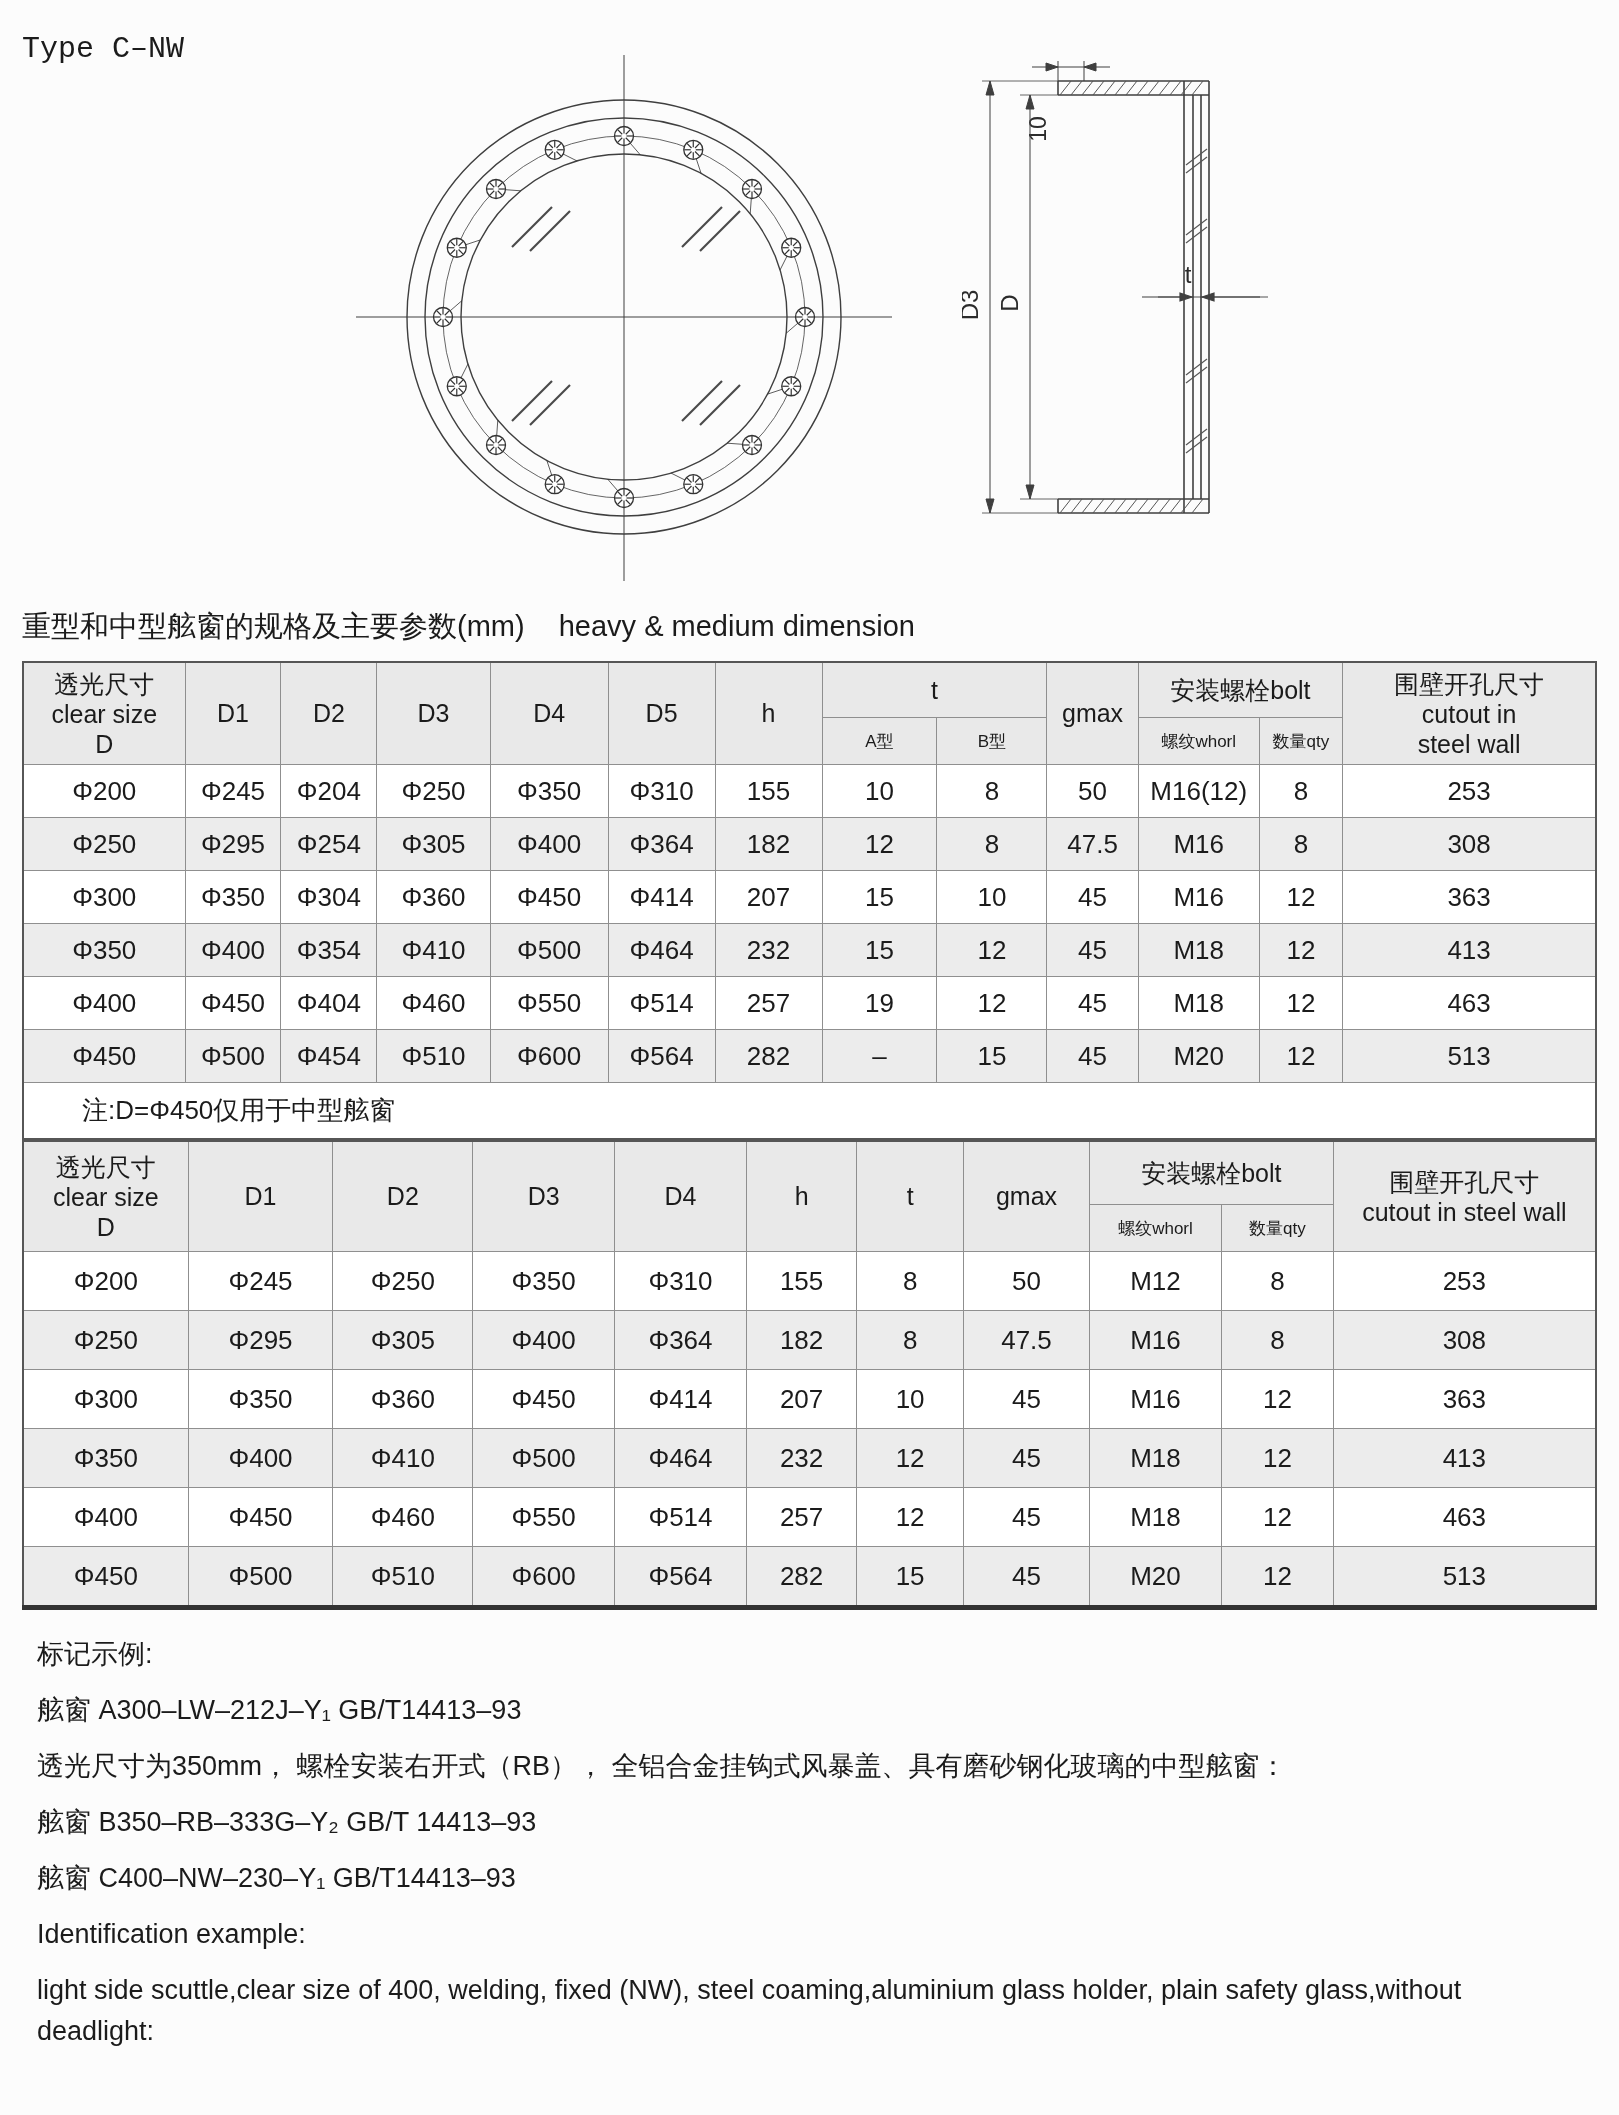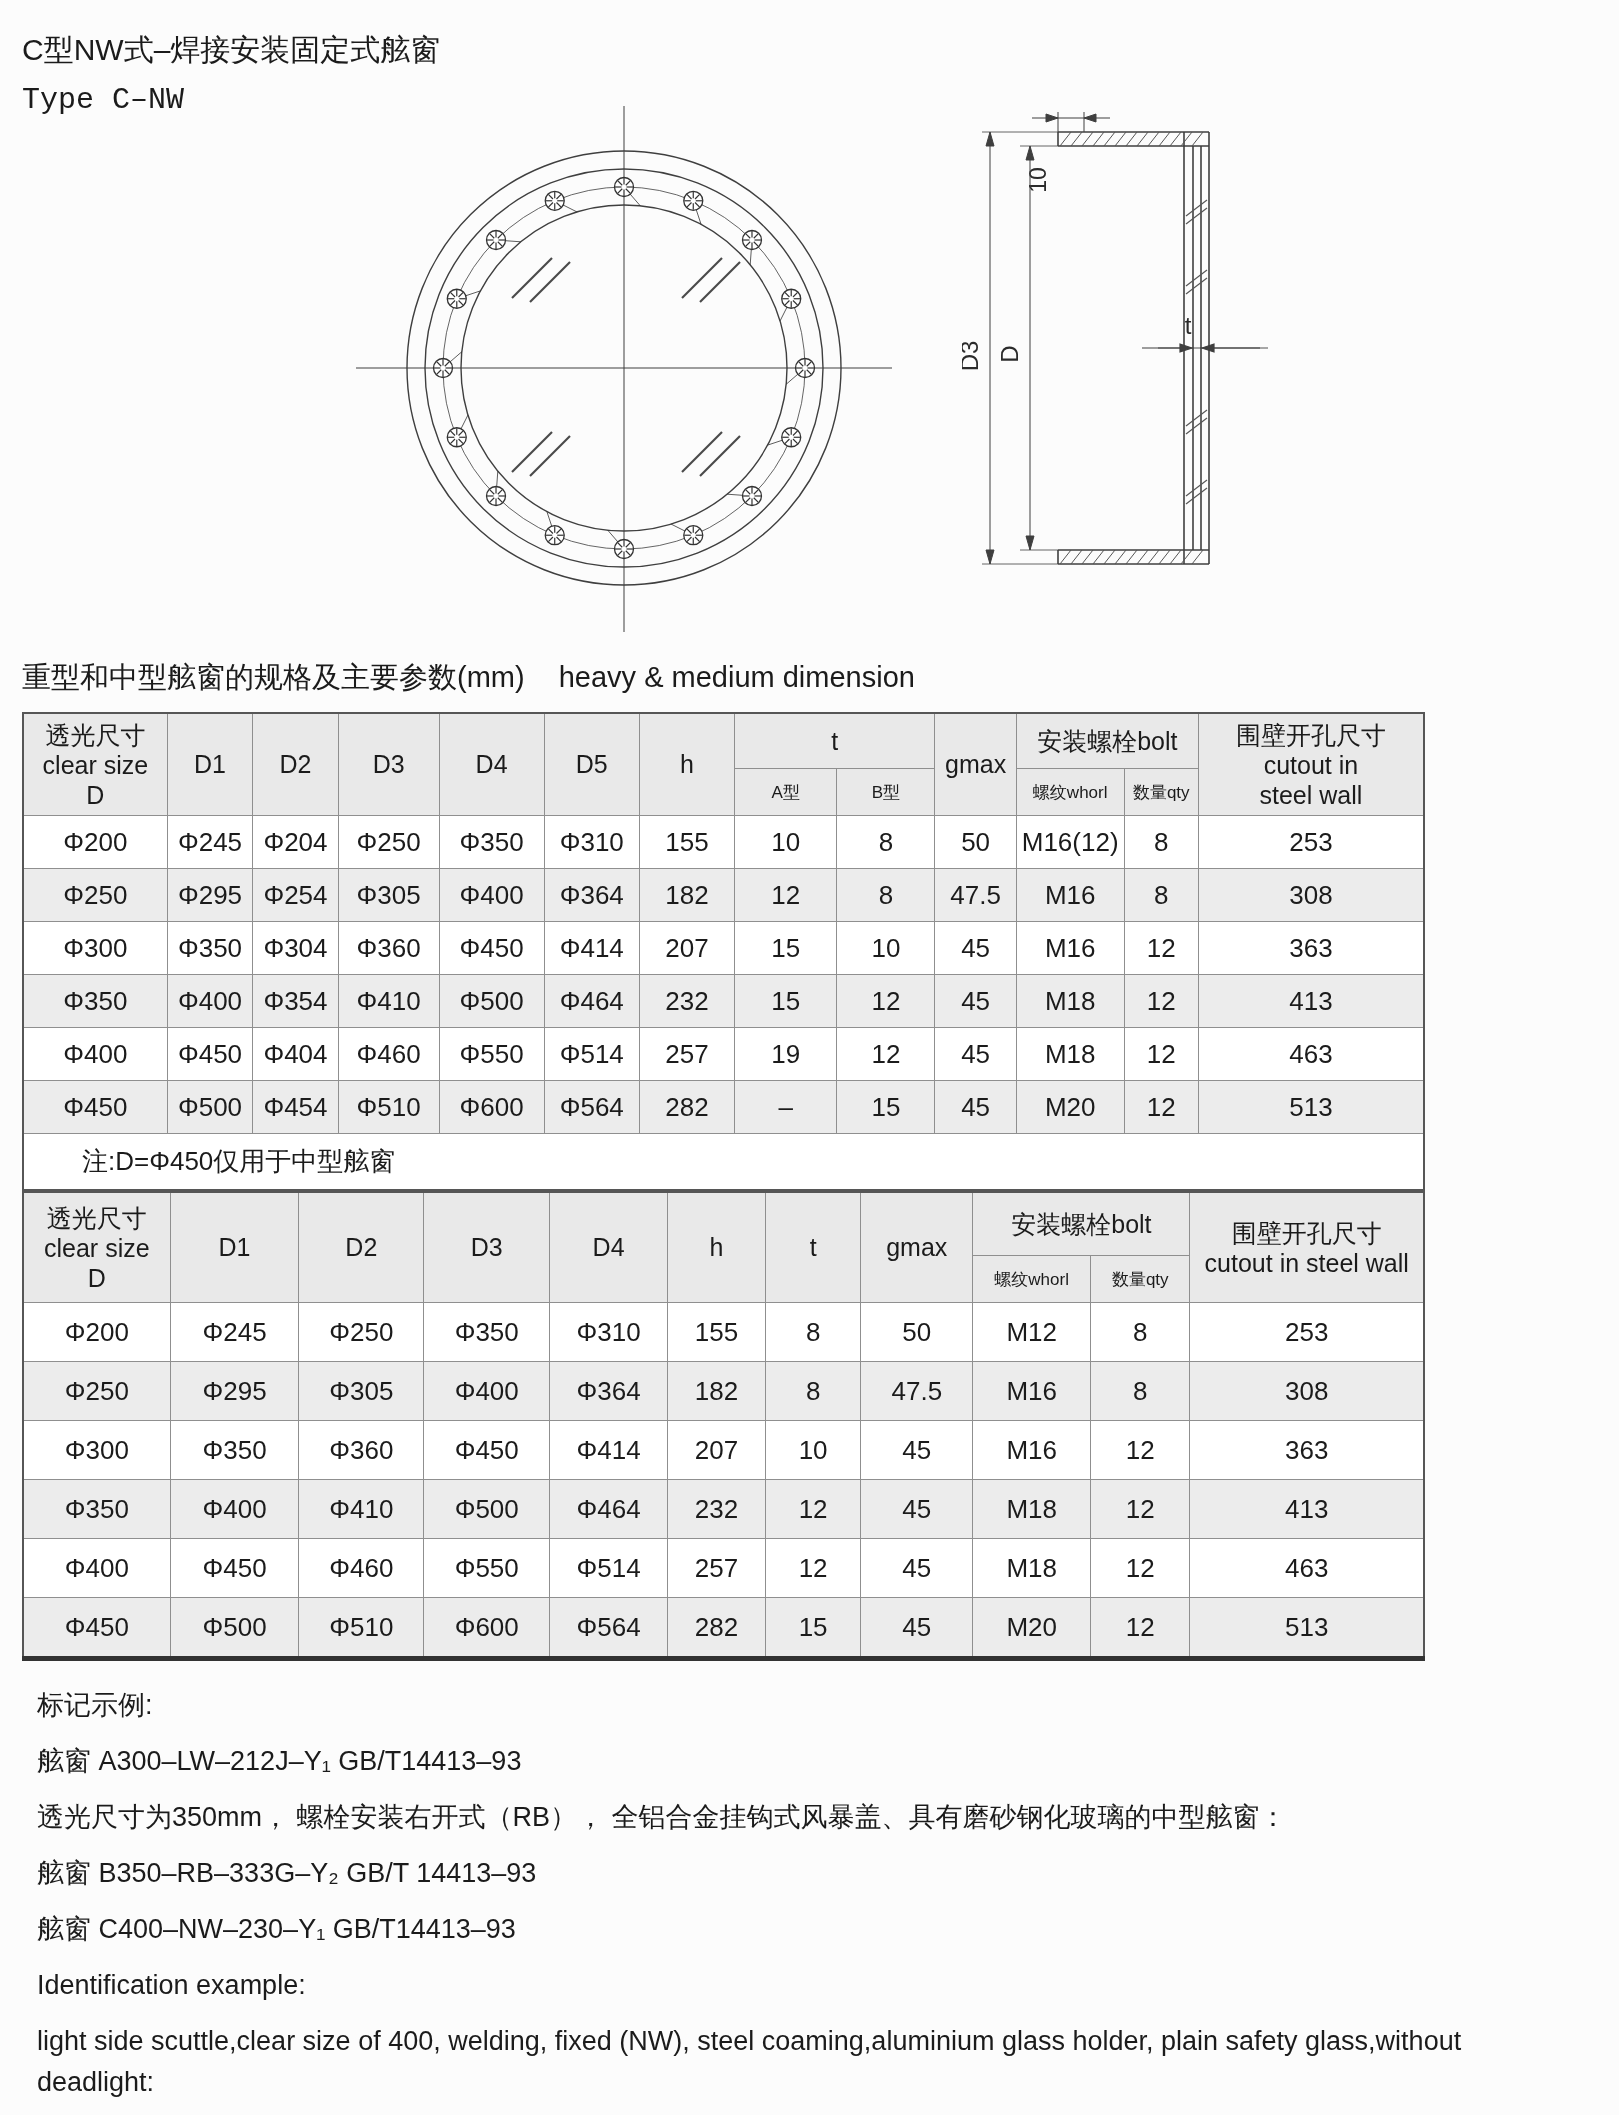--- a/index.html
+++ b/index.html
@@ -8,21 +8,21 @@
     font-family:"Liberation Sans","DejaVu Sans",sans-serif;color:#1b1b1b;
   }
   .page{padding:30px 22px 0 22px;}
   .title-cn{font-size:30px;line-height:1.3;margin:0 0 12px 0;font-weight:400;}
   .title-en{font-size:30px;line-height:1.3;margin:0;font-weight:400;font-family:Liberation Mono, monospace;}
   .drawings{position:relative;height:516px;}
   .front-view{position:absolute;left:322px;top:-20px;}
   .section-view{position:absolute;left:940px;top:-12px;}
   .section-heading{font-size:29px;margin:22px 0 14px 0;font-weight:400;}
   .section-heading .en{margin-left:26px;}
-  table{border-collapse:collapse;table-layout:fixed;width:1403px;
+  table{border-collapse:collapse;table-layout:fixed;width:1575px;
         border:2px solid #565656;}
   th,td{border:1px solid #8f8f8f;text-align:center;vertical-align:middle;
         font-size:26px;font-weight:400;padding:2px;overflow:hidden;}
   thead th{background:#e9e9e9;font-size:25px;}
   thead th.sub{font-size:17px;}
   .pre{white-space:pre-line;line-height:1.2;}
   #heavy-table tbody td{height:48px;}
   #light-table tbody td{height:54px;}
   #heavy-table thead tr:first-child th{height:50px;}
   #heavy-table thead tr:last-child th{height:42px;}
@@ -34,21 +34,20 @@
   .note-row td{text-align:left;padding:10px 8px 10px 58px;background:#fff;height:auto;}
   .examples{margin-top:24px;font-size:27px;line-height:41px;}
   .examples p{margin:15px;}
   svg text{font-family:"Liberation Sans","DejaVu Sans",sans-serif;fill:#2b2b2b;}
 </style>
 </head>
 <body>
 
 <div class="page">
 
-  <p class="title-cn">C型NW式–焊接安装固定式舷窗</p>
   <p class="title-en">Type C–NW</p>
 
   <div class="drawings">
 
     <svg class="front-view" width="560" height="540" viewBox="0 0 560 540">
       <g stroke="#3f3f3f" fill="none" stroke-width="1.4">
         <circle cx="280" cy="268" r="217"></circle>
         <circle cx="280" cy="268" r="199"></circle>
         <circle cx="280" cy="268" r="163"></circle>
         <circle cx="280" cy="268" r="181" stroke-width="0.8"></circle>

